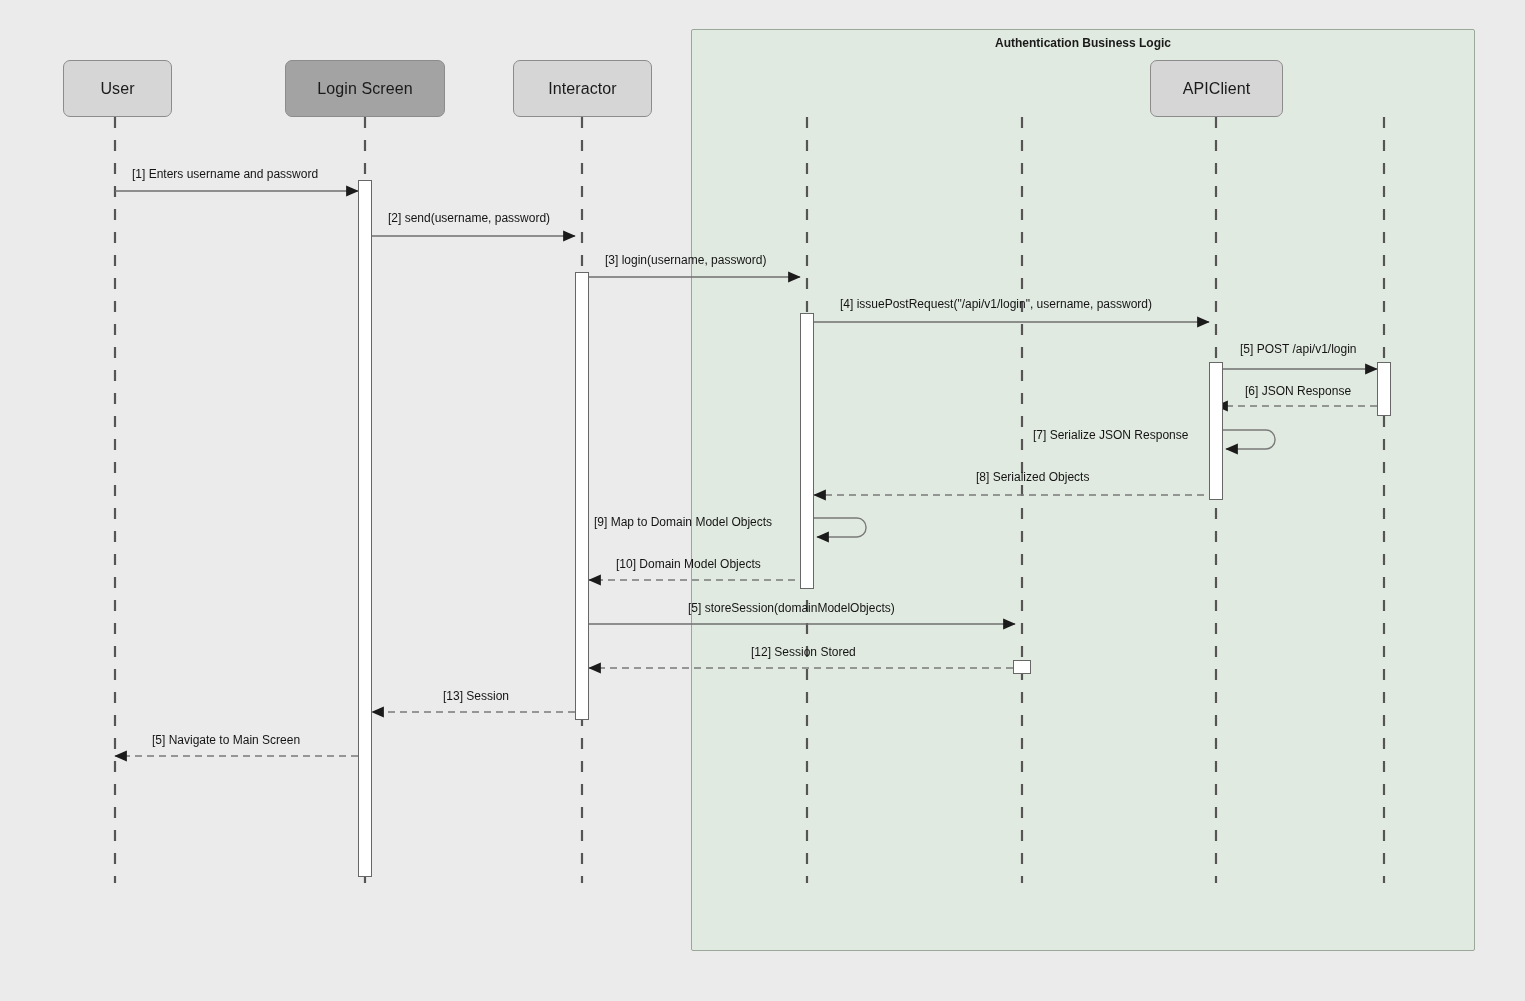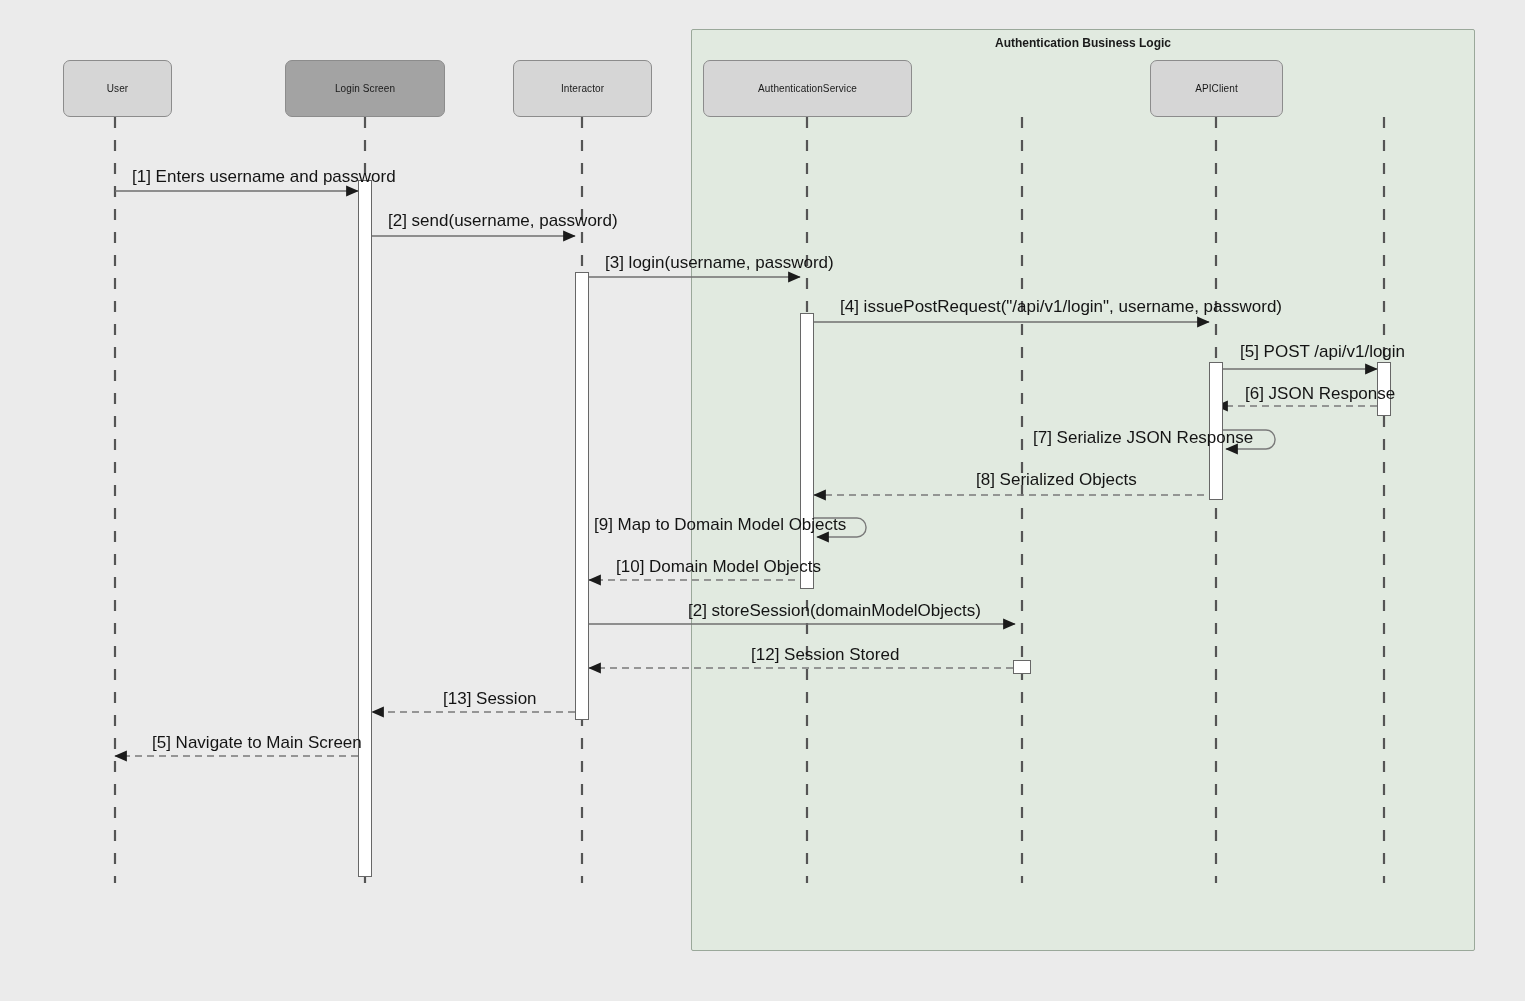--- a/index.html
+++ b/index.html
@@ -34,37 +34,37 @@
   .participant{
     position:absolute;
     background:#d6d6d6;
     border:1.3px solid #8c8c8c;
     border-radius:7px;
     box-sizing:border-box;
     display:flex;
     align-items:center;
     justify-content:center;
     color:#1a1a1a;
-    font-size:10px;
+    font-size:16px;
     letter-spacing:.1px;
   }
 
   
   .activation{
     position:absolute;
     background:#ffffff;
     border:1.7px solid #676767;
     box-sizing:border-box;
     z-index:3;
   }
 
   
   .msg-label{
     position:absolute;
-    font-size:17px;
+    font-size:12px;
     color:#141414;
     white-space:nowrap;
     z-index:5;
   }
 </style>
 </head>
 <body>
 
 <div id="canvas">
 
@@ -72,23 +72,20 @@
       <div class="group-box" style="left: 691px; top: 29px; width: 784px; height: 922px; background: rgb(225, 234, 224); border-color: rgb(154, 168, 154);"></div>
       <div class="group-title" style="left: 691px; top: 36px; width: 784px;">Authentication Business Logic</div>
       <div class="participant" style="left: 63px; top: 60px; width: 109px; height: 57px; background: rgb(214, 214, 214); border-color: rgb(140, 140, 140);">
         <span>User</span>
       </div>
       <div class="participant" style="left: 285px; top: 60px; width: 160px; height: 57px; background: #a3a3a3; border-color: rgb(140, 140, 140);">
         <span>Login Screen</span>
       </div>
       <div class="participant" style="left: 513px; top: 60px; width: 139px; height: 57px; background: rgb(214, 214, 214); border-color: rgb(140, 140, 140);">
         <span>Interactor</span>
-      </div>
-      <div class="participant" style="left: 703px; top: 60px; width: 209px; height: 57px; background: rgb(214, 214, 214); border-color: rgb(140, 140, 140);">
-        <span>AuthenticationService</span>
       </div>
       <div class="participant" style="left: 1150px; top: 60px; width: 133px; height: 57px; background: rgb(214, 214, 214); border-color: rgb(140, 140, 140);">
         <span>APIClient</span>
       </div>
       <div class="activation" style="left: 358px; top: 180px; width: 14px; height: 697px; background: rgb(255, 255, 255); border-color: rgb(103, 103, 103);"></div>
       <div class="activation" style="left: 575px; top: 272px; width: 14px; height: 448px; background: rgb(255, 255, 255); border-color: rgb(103, 103, 103);"></div>
       <div class="activation" style="left: 800px; top: 313px; width: 14px; height: 276px; background: rgb(255, 255, 255); border-color: rgb(103, 103, 103);"></div>
       <div class="activation" style="left: 1209px; top: 362px; width: 14px; height: 138px; background: rgb(255, 255, 255); border-color: rgb(103, 103, 103);"></div>
       <div class="activation" style="left: 1377px; top: 362px; width: 14px; height: 54px; background: rgb(255, 255, 255); border-color: rgb(103, 103, 103);"></div>
       <div class="activation" style="left: 1013px; top: 660px; width: 18px; height: 14px; background: rgb(255, 255, 255); border-color: rgb(103, 103, 103);"></div>
@@ -134,18 +131,18 @@
       <div class="msg-label" style="left: 132px; top: 167px; color: rgb(20, 20, 20);">[1] Enters username and password</div>
       <div class="msg-label" style="left: 388px; top: 211px; color: rgb(20, 20, 20);">[2] send(username, password)</div>
       <div class="msg-label" style="left: 605px; top: 253px; color: rgb(20, 20, 20);">[3] login(username, password)</div>
       <div class="msg-label" style="left: 840px; top: 297px; color: rgb(20, 20, 20);">[4] issuePostRequest("/api/v1/login", username, password)</div>
       <div class="msg-label" style="left: 1240px; top: 342px; color: rgb(20, 20, 20);">[5] POST /api/v1/login</div>
       <div class="msg-label" style="left: 1245px; top: 384px; color: rgb(20, 20, 20);">[6] JSON Response</div>
       <div class="msg-label" style="left: 1033px; top: 428px; color: rgb(20, 20, 20);">[7] Serialize JSON Response</div>
       <div class="msg-label" style="left: 952px; top: 470px; color: rgb(20, 20, 20); padding-left: 24px;">[8] Serialized Objects</div>
       <div class="msg-label" style="left: 594px; top: 515px; color: rgb(20, 20, 20);">[9] Map to Domain Model Objects</div>
       <div class="msg-label" style="left: 616px; top: 557px; color: rgb(20, 20, 20);">[10] Domain Model Objects</div>
-      <div class="msg-label" style="left: 688px; top: 601px; color: rgb(20, 20, 20);">[2] storeSession(domainModelObjects)</div>
+      <div class="msg-label" style="left: 688px; top: 601px; color: rgb(20, 20, 20);">[5] storeSession(domainModelObjects)</div>
       <div class="msg-label" style="left: 751px; top: 645px; color: rgb(20, 20, 20);">[12] Session Stored</div>
       <div class="msg-label" style="left: 443px; top: 689px; color: rgb(20, 20, 20);">[13] Session</div>
       <div class="msg-label" style="left: 152px; top: 733px; color: rgb(20, 20, 20);">[5] Navigate to Main Screen</div>
     </div>
 </div>
 
 </body></html>

